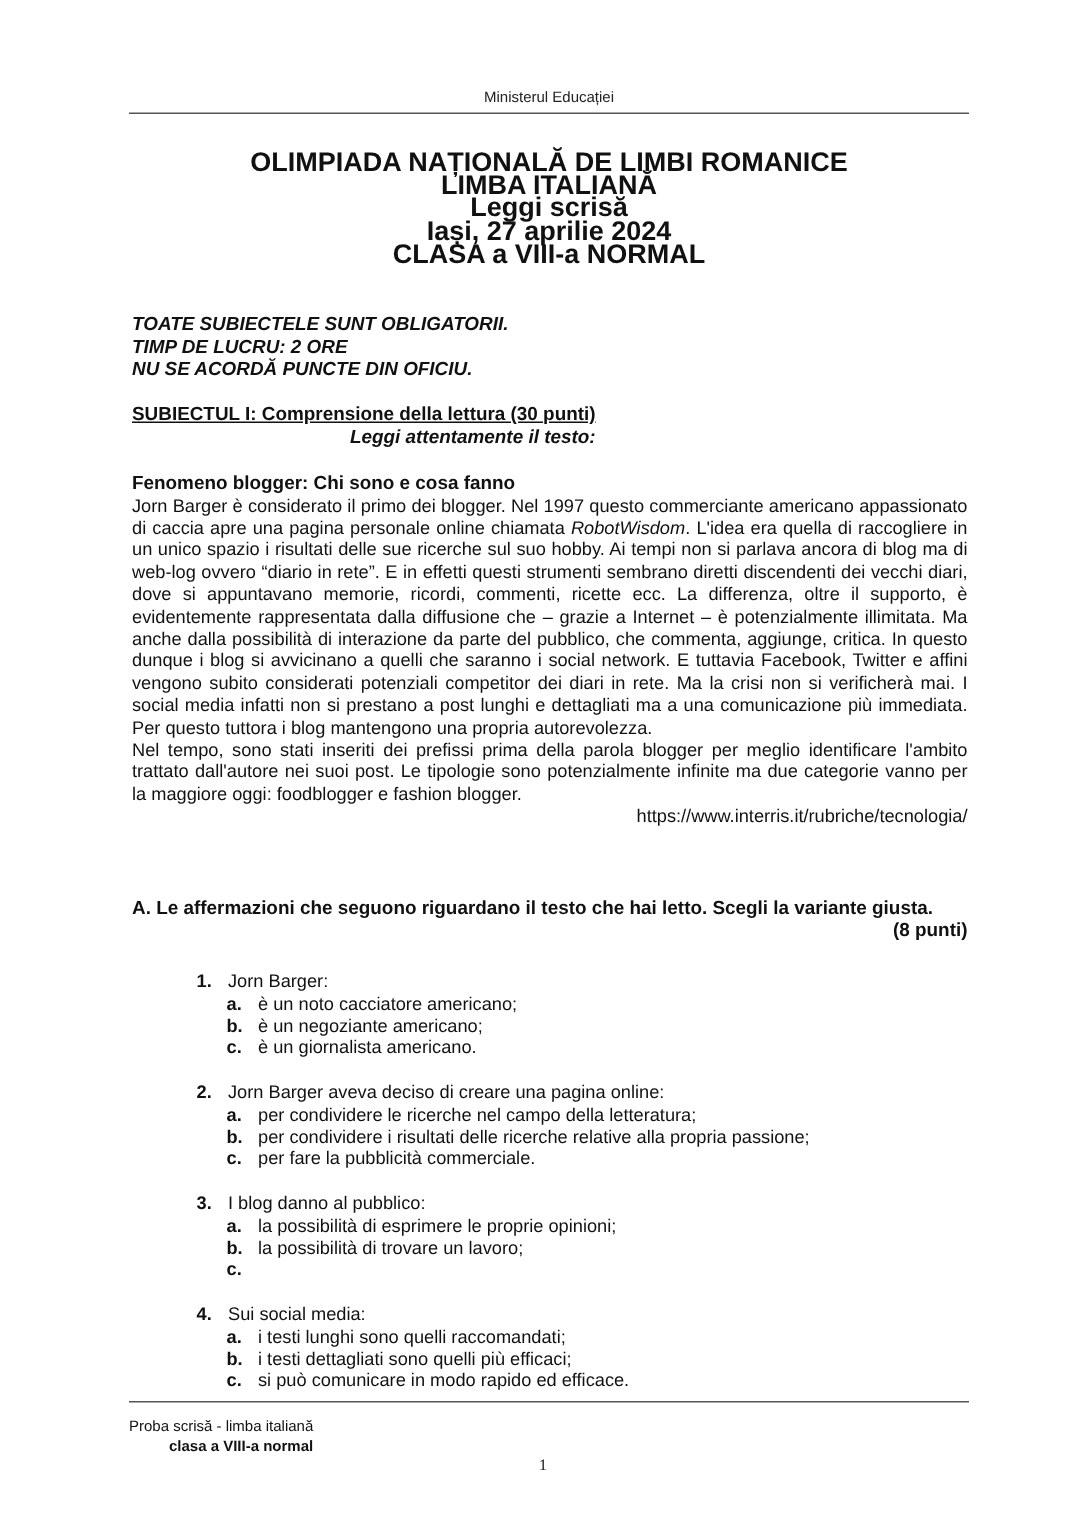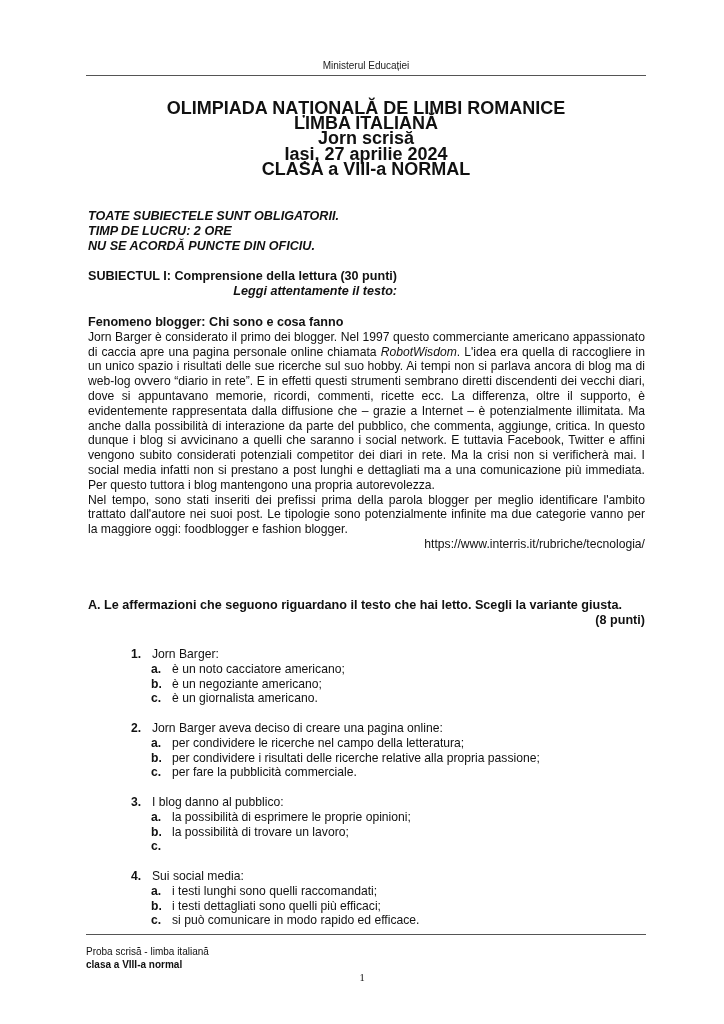--- a/index.html
+++ b/index.html
@@ -14,57 +14,57 @@
   .rule.bottom { top: 917px; }
 
   .title-block { position: absolute; left: 86px; width: 560px; top: 84px;
                  text-align: center; font-weight: bold; font-size: 18px; line-height: 15.2px; }
   .title-block div { white-space: nowrap; }
 
   .instructions { position: absolute; left: 88px; top: 192px; font-weight: bold; font-style: italic;
                   font-size: 12.6px; line-height: 14.8px; }
 
   .subject { position: absolute; left: 88px; top: 252px; font-size: 12.6px; line-height: 14.8px; font-weight: bold; }
-  .subject .subject-title { }
+  .subject .subject-title { text-decoration: underline; }
   .subject .subject-instr { font-style: italic; text-align: right; }
 
   .article { position: absolute; left: 88px; top: 298px; width: 557px; font-size: 12.15px; line-height: 14.8px; }
   .article .article-title { font-weight: bold; font-size: 12.6px; }
   .article p { margin: 0; text-align: justify; }
   .article .source { text-align: right; }
 
   .section-a { position: absolute; left: 88px; top: 581px; width: 557px; font-weight: bold;
                font-size: 12.6px; line-height: 14.8px; }
   .section-a .points { text-align: right; }
 
   .questions { position: absolute; left: 131px; top: 630px; font-size: 12.15px; line-height: 14.8px; }
   .question { margin-bottom: 14.8px; }
   .q-head { display: flex; }
   .q-num { width: 21px; font-weight: bold; }
   .options { padding-left: 20px; }
   .option { display: flex; }
   .opt-letter { width: 21px; font-weight: bold; }
 
-  .footer { position: absolute; left: 86px; top: 928px; font-size: 10px; line-height: 13px; }
+  .footer { position: absolute; left: 86px; top: 928px; font-size: 10px; line-height: 13px; text-align: right; }
   .footer .footer-class { font-weight: bold; }
   .page-number { position: absolute; left: 0; width: 724px; text-align: center; top: 955px;
                  font-family: "Liberation Serif", serif; font-size: 10.5px; }
 </style>
 </head>
 <body>
 
 <div class="page">
 
   <div class="running-header">Ministerul Educației</div>
   <div class="rule top"></div>
 
   <div class="title-block">
     <div>OLIMPIADA NAȚIONALĂ DE LIMBI ROMANICE</div>
     <div>LIMBA ITALIANĂ</div>
-    <div>Jorn scrisă</div>
+    <div>Leggi scrisă</div>
     <div>Iași, 27 aprilie 2024</div>
     <div>CLASA a VIII-a NORMAL</div>
   </div>
 
   <div class="instructions">
     <div>TOATE SUBIECTELE SUNT OBLIGATORII.</div>
     <div>TIMP DE LUCRU: 2 ORE</div>
     <div>NU SE ACORDĂ PUNCTE DIN OFICIU.</div>
   </div>
 

